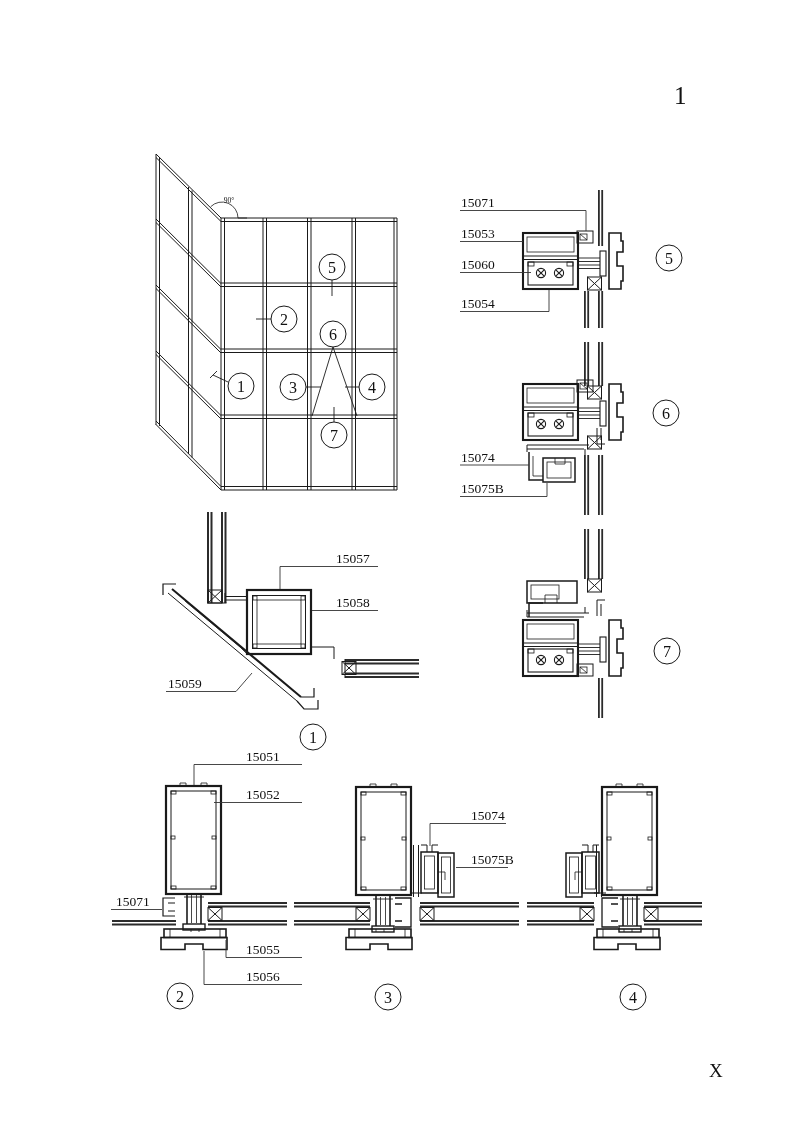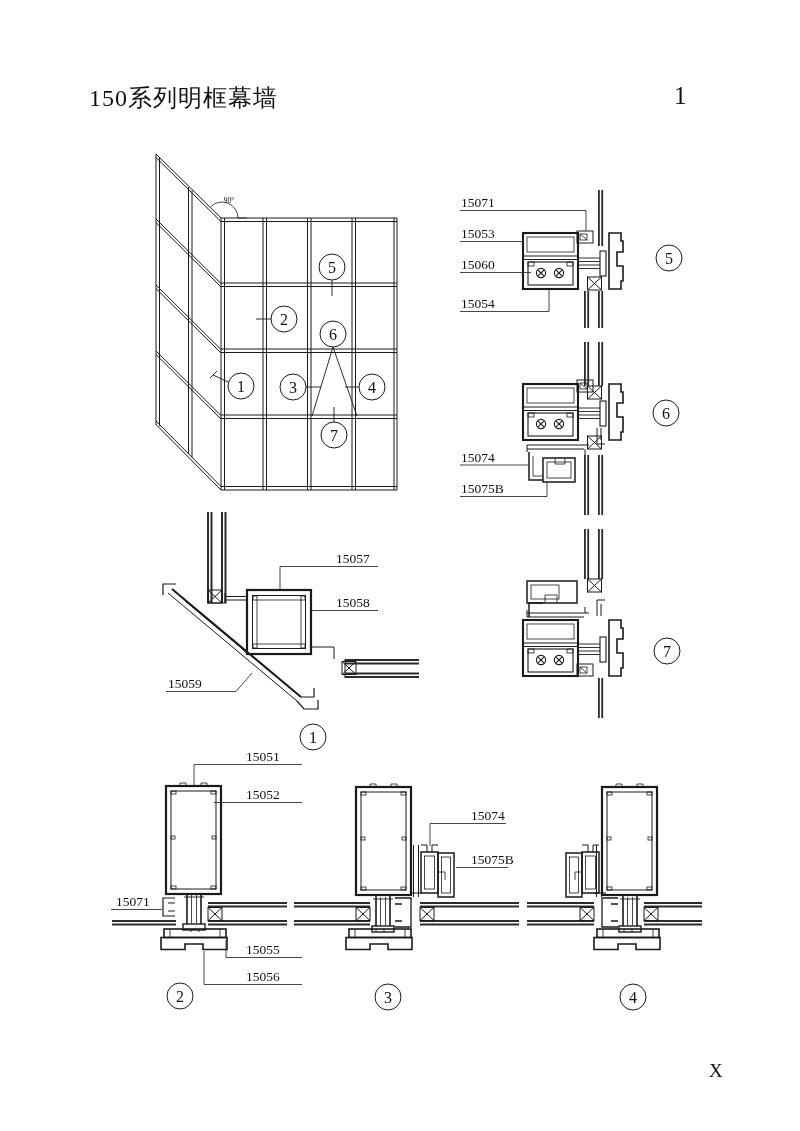--- a/index.html
+++ b/index.html
@@ -10,21 +10,20 @@
   .cornermark{position:absolute;left:709px;top:1060px;font-size:19px;color:#111;}
   svg text{font-family:"Liberation Serif","DejaVu Serif",serif;fill:#111;stroke:none;}
   .lbl{font-size:13.5px;}
   .num{font-size:16px;text-anchor:middle;}
   .tiny{font-size:7.5px;text-anchor:middle;}
 </style>
 </head>
 <body>
 
 <div class="sheet">
-  <div class="title">150系列明框幕墙</div>
   <div class="pageno">1</div>
   <div class="cornermark">X</div>
 
   <svg width="800" height="1131" viewBox="0 0 800 1131" stroke="#1a1a1a" fill="none" stroke-width="1">
     <defs>
       <g id="screw" stroke="#1a1a1a" fill="none" stroke-width="1.1">
         <circle r="4.6"></circle>
           <line x1="-3.2" y1="-3.2" x2="3.2" y2="3.2"></line>
           <line x1="-3.2" y1="3.2" x2="3.2" y2="-3.2"></line>
       </g>

